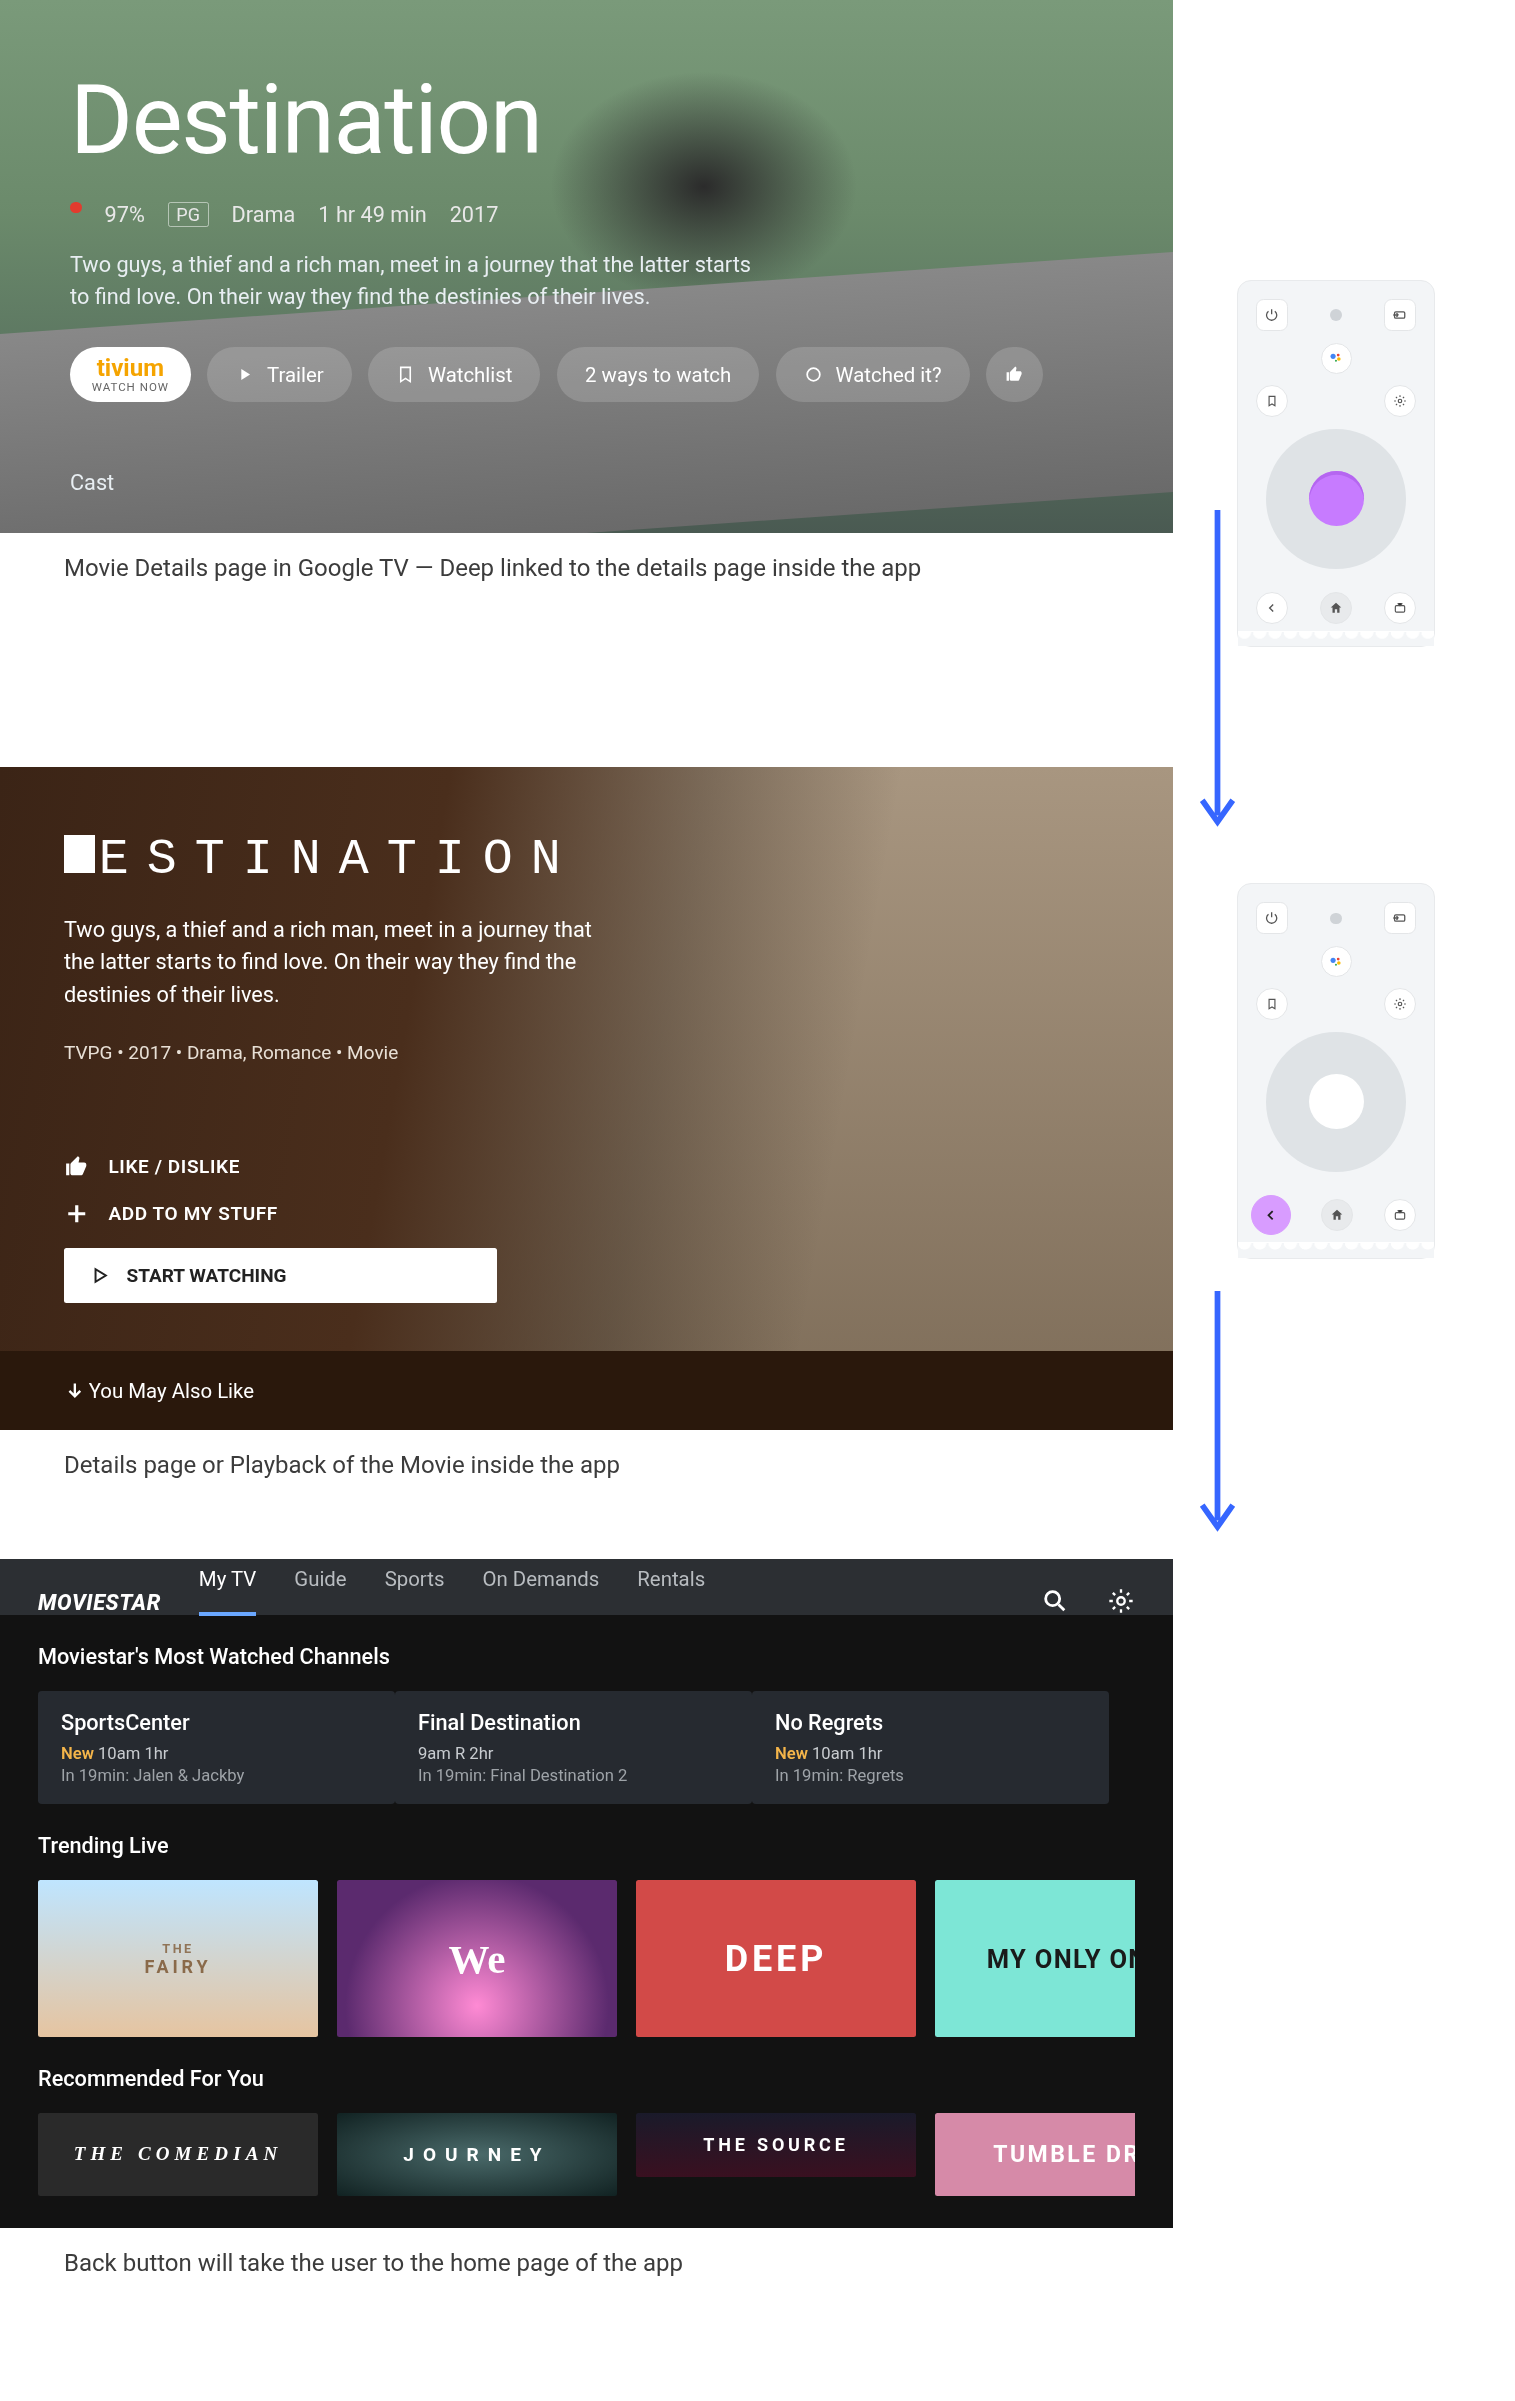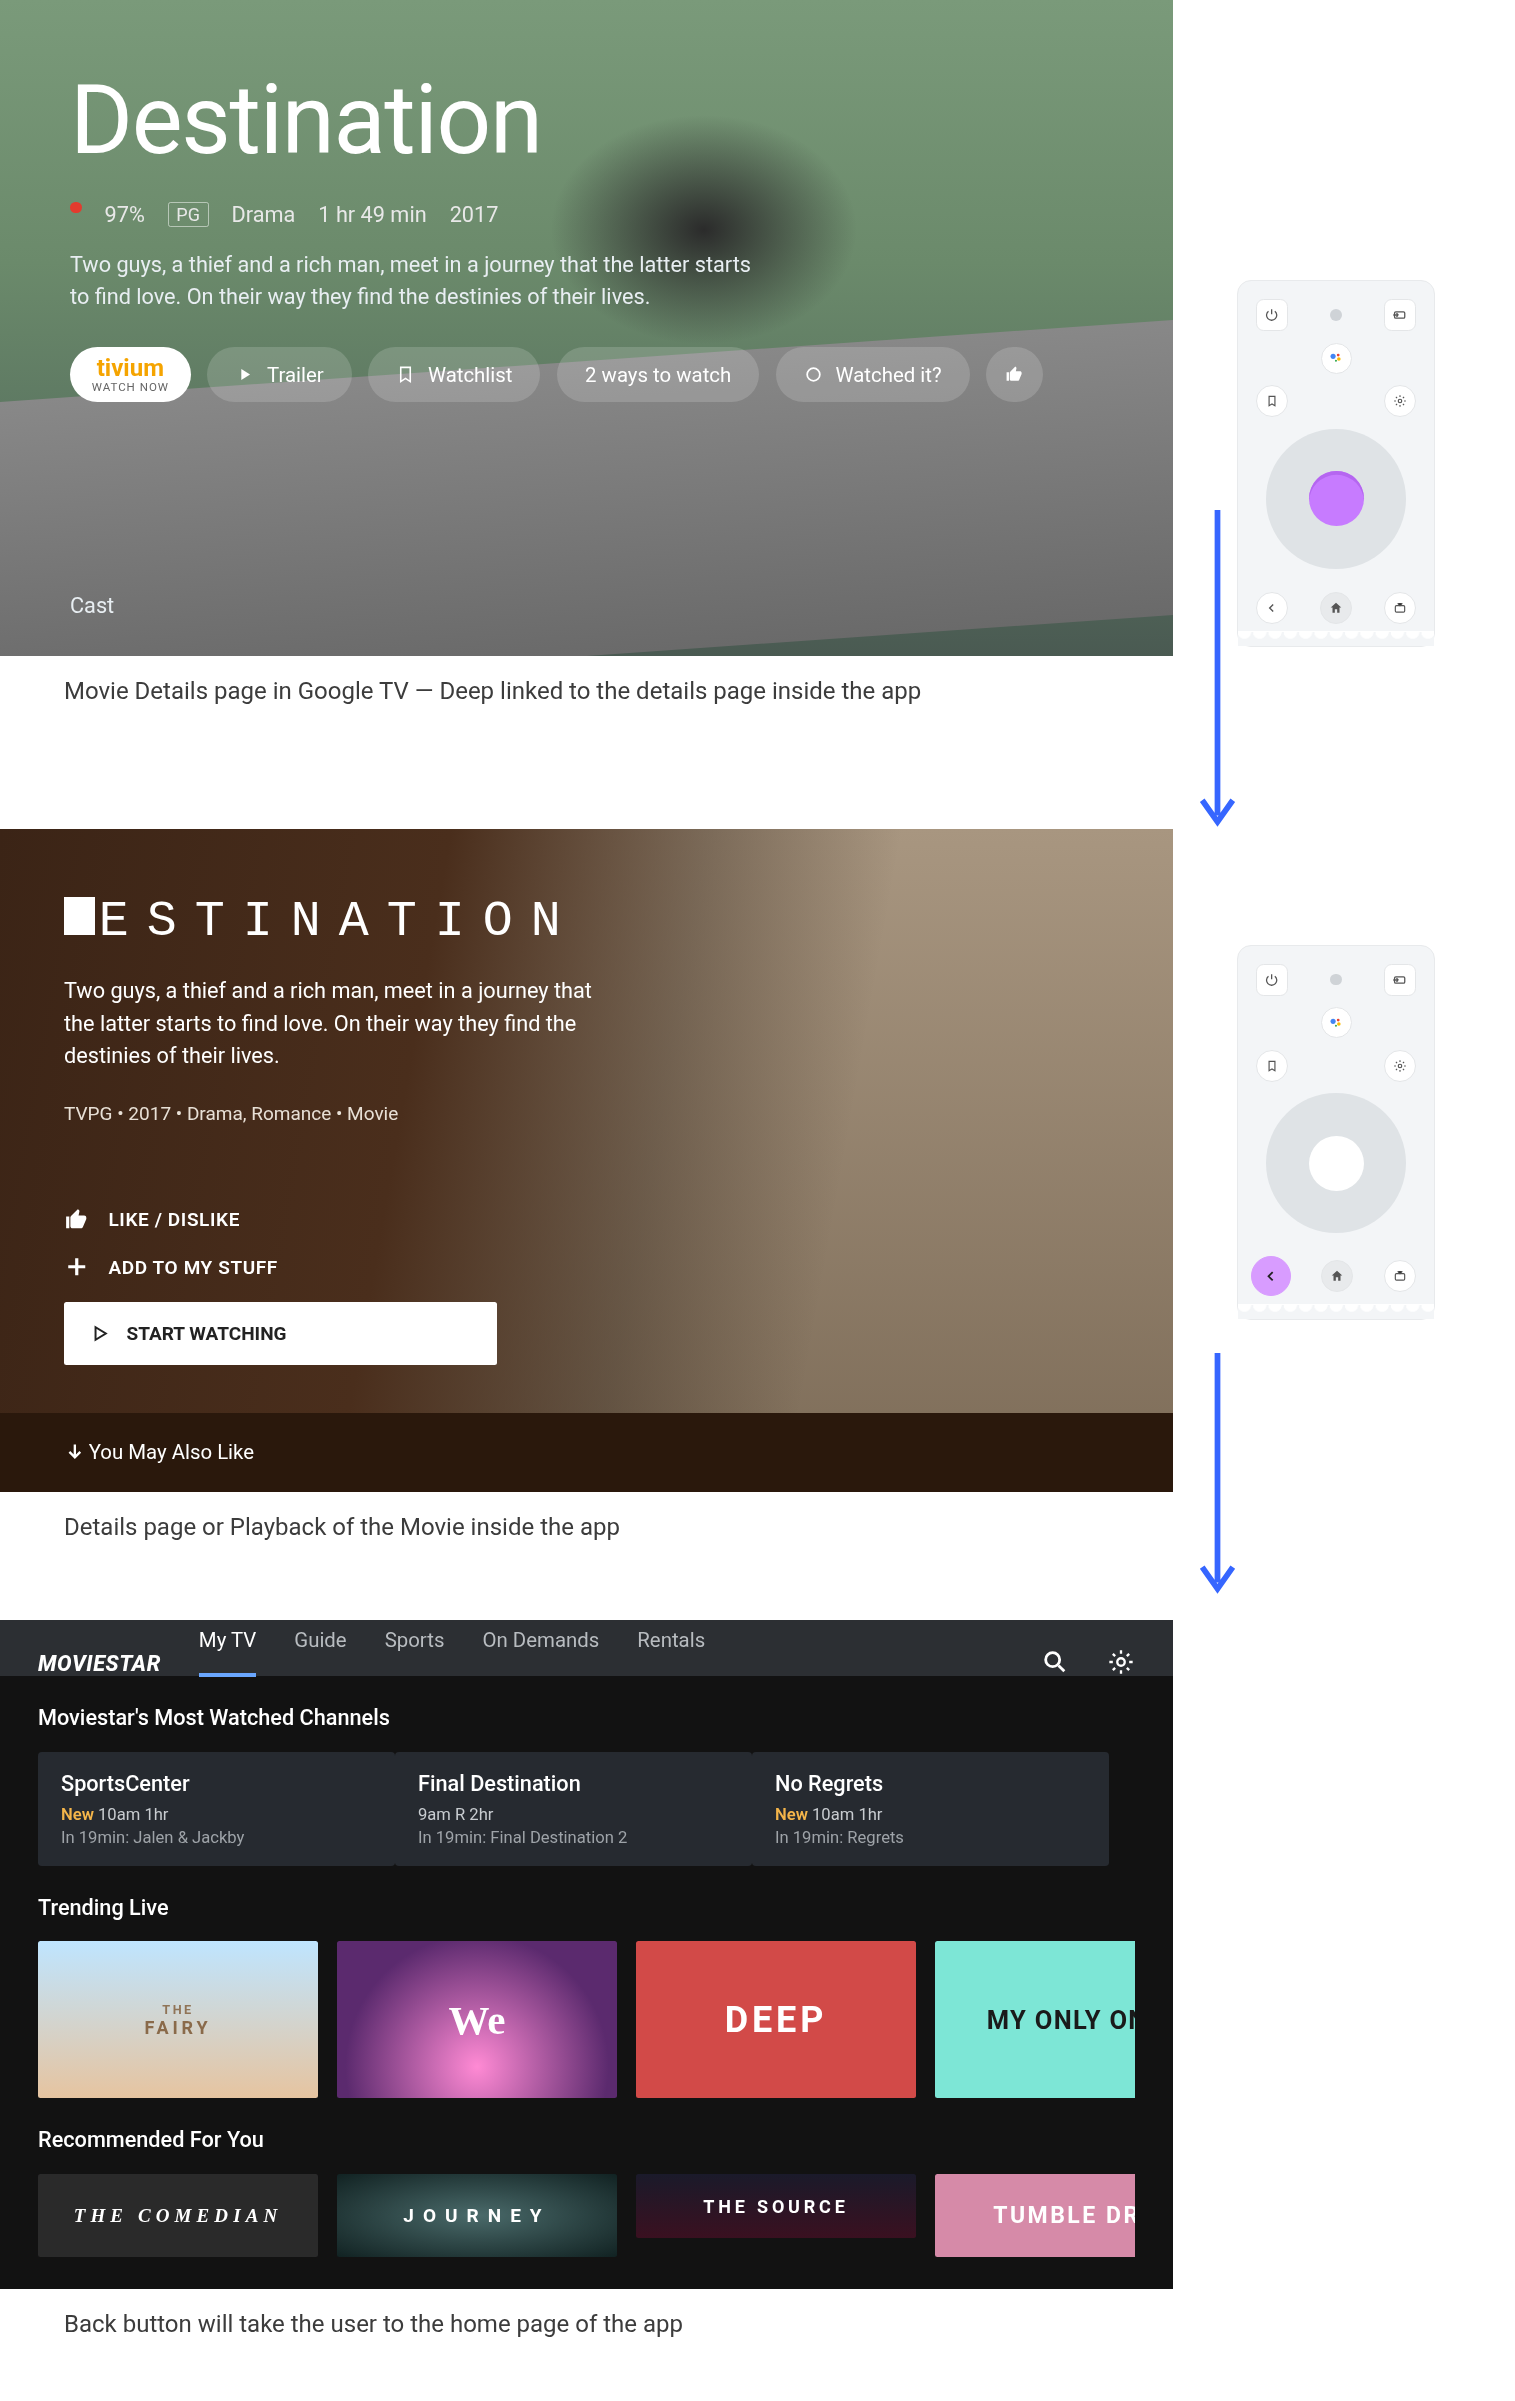--- a/index.html
+++ b/index.html
@@ -3,21 +3,21 @@
 <meta charset="utf-8">
 <style>
   * { box-sizing: border-box; margin: 0; padding: 0; }
   body { font-family: -apple-system, BlinkMacSystemFont, "Segoe UI", Roboto, Arial, sans-serif; background:#fff; color:#222; width:1516px; }
   .page { width:1516px; padding-bottom:127px; }
   .row { display:flex; align-items:flex-start; }
   .left-col { width:1173px; }
   .right-col { width:343px; position:relative; }
   .caption { font-size:24px; color:#3c3c3c; padding:19px 0 0 64px; line-height:1.4; }
   
-  .gtv { position:relative; height:656px; background:linear-gradient(105deg,#0c2a3f 0%,#123a4f 35%,rgba(10,30,45,0.2) 60%,rgba(0,0,0,0) 75%), linear-gradient(#5a6b55,#4a5a52); color:#fff; overflow:hidden; }
+  .gtv { position:relative; height:533px; background:linear-gradient(105deg,#0c2a3f 0%,#123a4f 35%,rgba(10,30,45,0.2) 60%,rgba(0,0,0,0) 75%), linear-gradient(#5a6b55,#4a5a52); color:#fff; overflow:hidden; }
   .gtv-photo { position:absolute; inset:0; background:
       radial-gradient(ellipse 255px 191px at 60% 35%, #2b2b2b 0%, transparent 60%),
       linear-gradient(180deg,#7a9a7a 0%,#6b8a6b 40%,#5a7460 70%,#4a5a52 100%); }
   .gtv-road{position:absolute;left:0;right:0;top:55%;height:45%;background:linear-gradient(180deg,#888 0%,#6a6a6a 100%);transform:skewY(-4deg);}
   .gtv-content{position:relative;z-index:2;padding:64px 0 0 70px;}
   .gtv-title{font-size:96px;font-weight:400;letter-spacing:-1.3px;font-family:"Google Sans",Roboto,Arial,sans-serif;}
   .gtv-meta{display:flex;align-items:flex-start;gap:23px;font-size:21.7px;margin-top:25.5px;color:#e8e8e8;}
   .meta-dot{width:11.5px;height:11.5px;border-radius:50%;background:#e33b2e;display:inline-block;}
   .meta-chip{border:1.3px solid rgba(255,255,255,.5);padding:1.3px 7.6px;font-size:18px;border-radius:2.5px;}
   .gtv-desc{font-size:21.7px;max-width:688px;margin-top:22px;line-height:1.45;color:#e8eef2;}
@@ -35,21 +35,21 @@
                linear-gradient(#a89680,#7d6c58);}
   .app-photo{position:absolute;inset:0;}
   .app-content{position:relative;z-index:2;padding:64px 0 0 64px;}
   .app-title{font-size:50px;font-weight:300;letter-spacing:18px;font-family:"Courier New",monospace;}
   .app-title .filled{display:inline-block;width:31px;height:38px;background:#fff;vertical-align:baseline;margin-right:3.8px;}
   .app-desc{font-size:21.7px;max-width:561px;margin-top:25.5px;line-height:1.5;}
   .app-meta{font-size:19px;margin-top:29px;color:#e8e0d6;}
   .app-actions{position:absolute;left:64px;bottom:127px;display:flex;flex-direction:column;gap:21.7px;}
   .app-line{display:flex;align-items:center;gap:19px;font-size:19px;font-weight:600;letter-spacing:0.6px;}
   .app-line .ico{width:25.5px;height:25.5px;}
-  .app-cta{background:#fff;color:#222;height:63px;width:433px;display:flex;align-items:center;gap:18px;padding-left:25.5px;font-size:19px;font-weight:700;border-radius:2.5px;}
+  .app-cta{background:#fff;color:#222;height:55px;width:433px;display:flex;align-items:center;gap:18px;padding-left:25.5px;font-size:19px;font-weight:700;border-radius:2.5px;}
   .app-footer{position:absolute;left:0;right:0;bottom:0;height:79px;background:#2a180c;display:flex;align-items:center;gap:3px;padding-left:64px;font-size:20.4px;}
   
   .home{background:#121212;color:#fff;height:669px;margin-top:76px;overflow:hidden;}
   .home-bar{display:flex;align-items:flex-end;height:56px;background:#2c2f33;padding:0 38px;gap:38px;}
   .home-logo{font-style:italic;font-weight:800;font-size:21.7px;letter-spacing:0.6px;}
   .home-tab{font-size:20.4px;color:#b8bcc0;padding:24px 0;position:relative;}
   .home-tab.active{color:#fff;}
   .home-tab.active::after{content:"";position:absolute;left:0;right:0;bottom:-0.6px;height:3.8px;background:#6aa7ff;}
   .home-bar .spacer{flex:1;}
   .home-bar .ico{width:28px;height:28px;}

